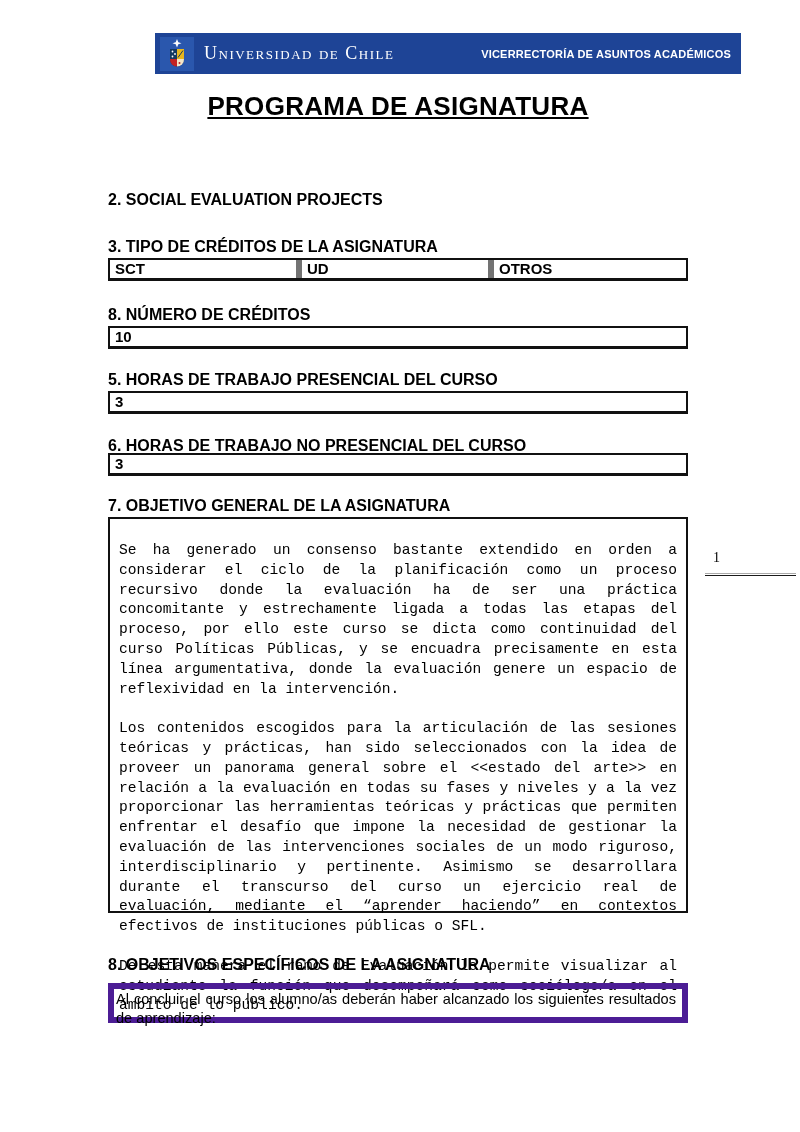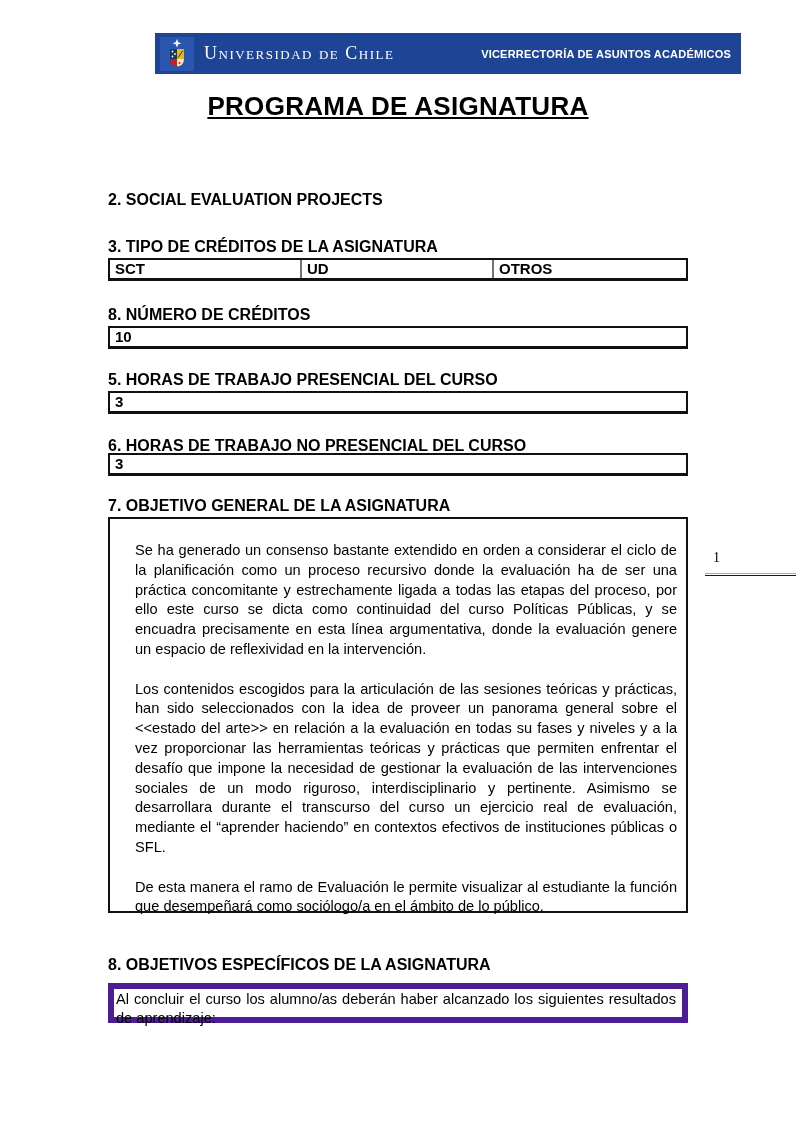--- a/index.html
+++ b/index.html
@@ -80,21 +80,21 @@
     display: flex;
     border: 2px solid #111;
     border-bottom-width: 3px;
   }
   .credit-cell {
     flex: 1 1 33.33%;
     font-weight: bold;
     font-size: 15px;
     line-height: 18px;
     padding: 0 0 0 5px;
-    border-right: 2px solid #737373;
+    border-right: 6px solid #737373;
   }
   .credit-cell:last-child { border-right: none; }
 
   
   .value-box {
     position: absolute;
     left: 108px;
     width: 580px; height: 23px;
     border: 2px solid #111;
     border-bottom-width: 3px;
@@ -106,24 +106,25 @@
   .vb4 { top: 326px; }
   .vb5 { top: 391px; }
   .vb6 { top: 453px; }
 
   
   .objective-box {
     position: absolute;
     left: 108px; top: 517px;
     width: 580px; height: 396px;
     border: 2px solid #111;
-    padding: 22px 9px 0 25px;
+    padding: 22px 9px 0 9px;
     font-size: 14.6px;
     line-height: 19.8px;
     text-align: justify;
+    font-family: Liberation Mono, monospace;
   }
   .objective-box p { margin: 0 0 19.8px 0; }
   .objective-box p:last-child { margin-bottom: 0; }
 
   
   .specific-box {
     position: absolute;
     left: 108px; top: 983px;
     width: 580px; height: 40px;
     border: 6px solid #4c1d95;

